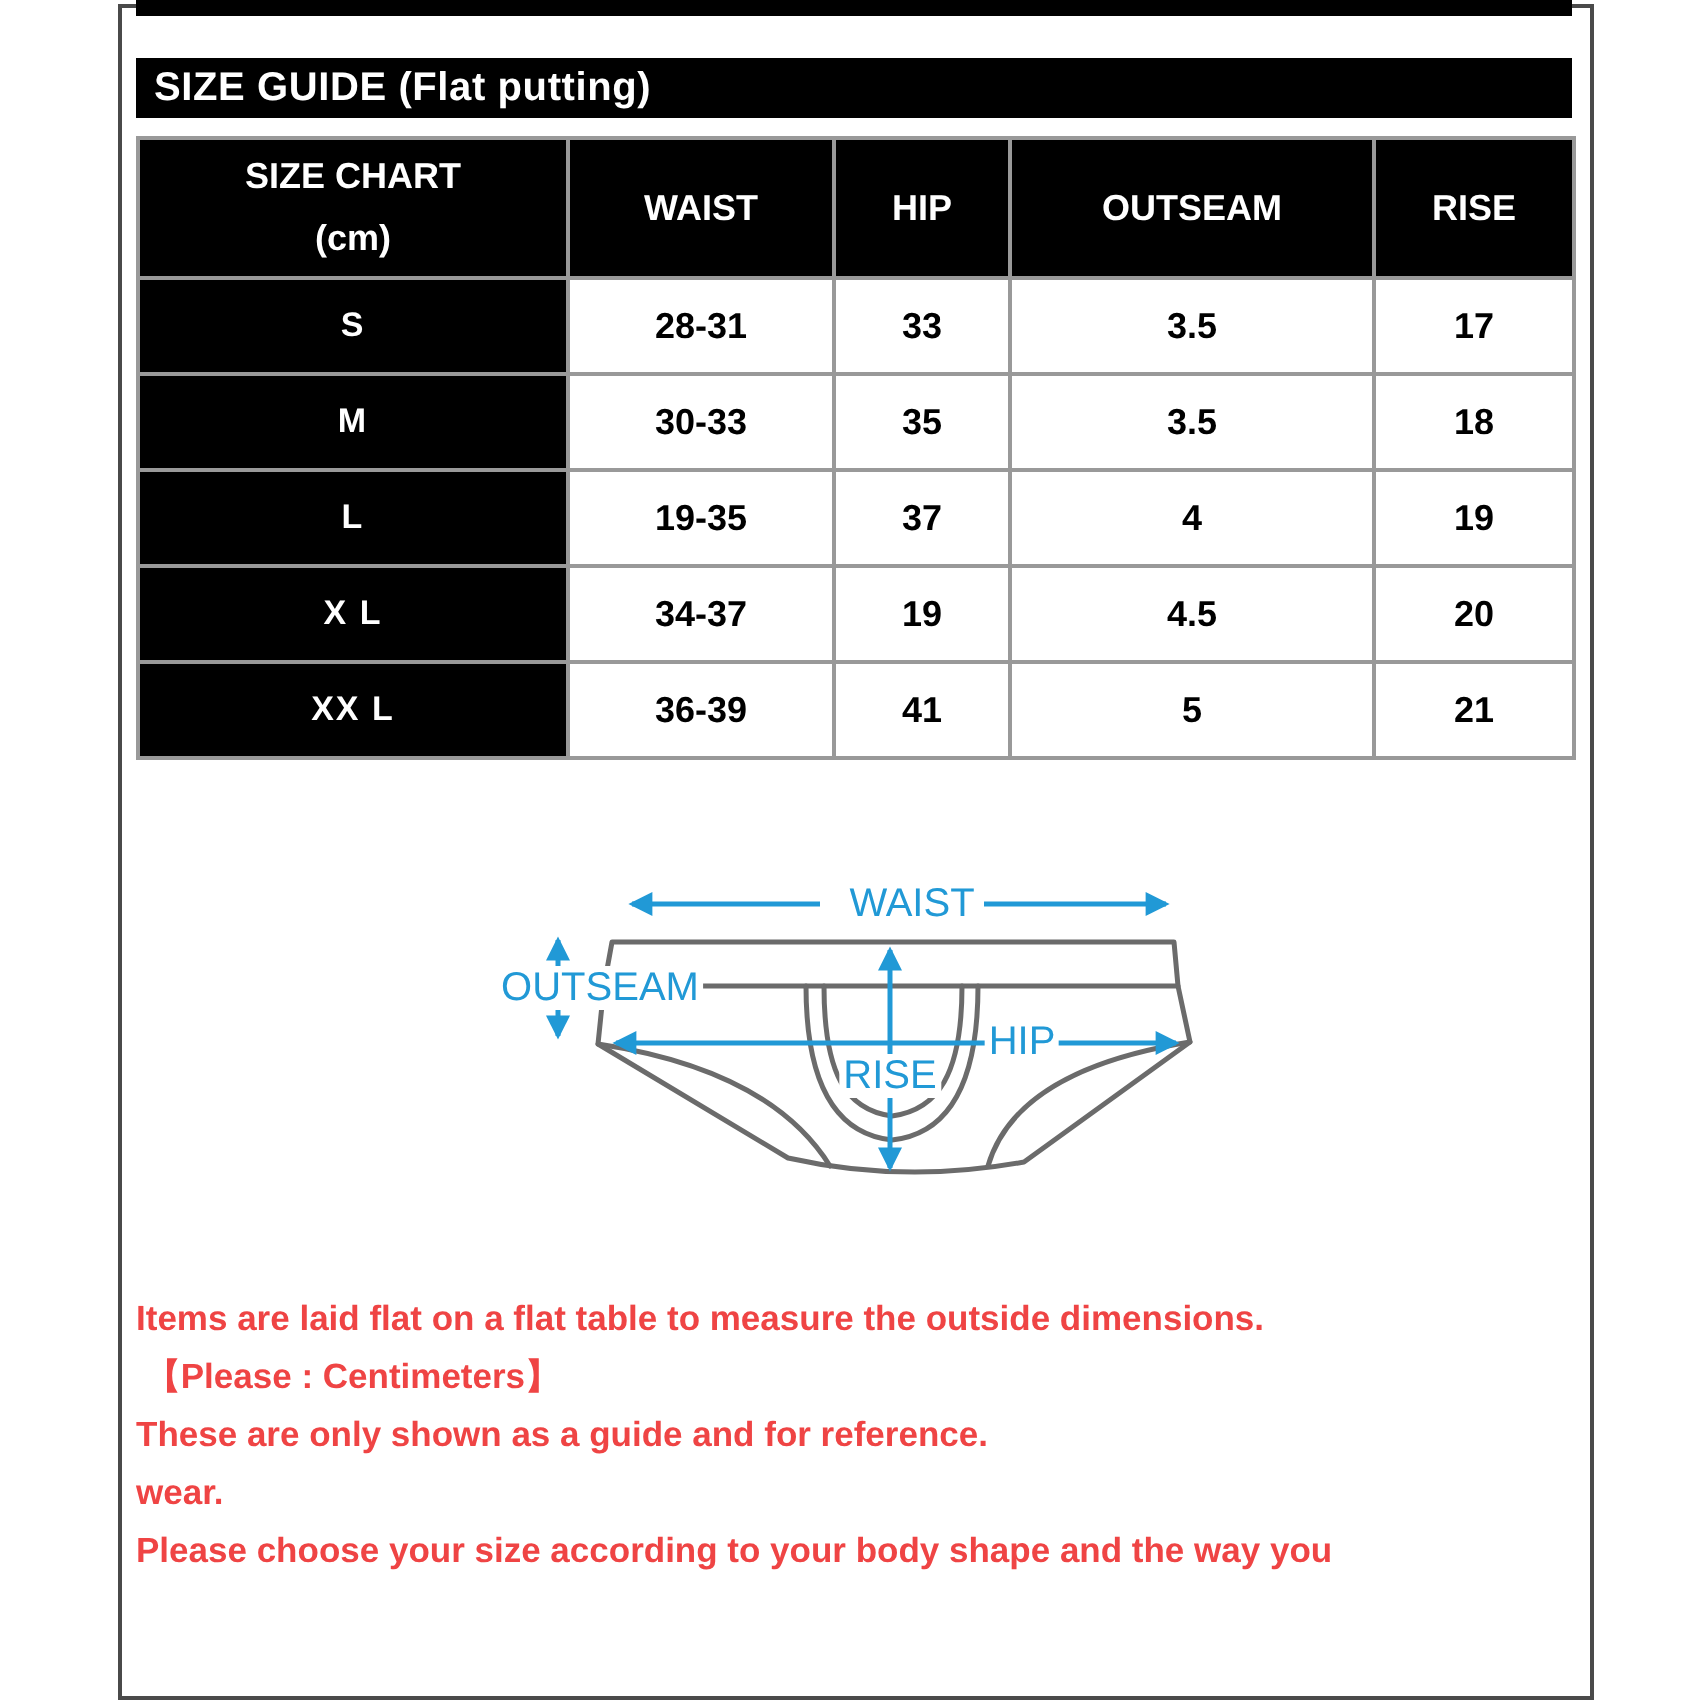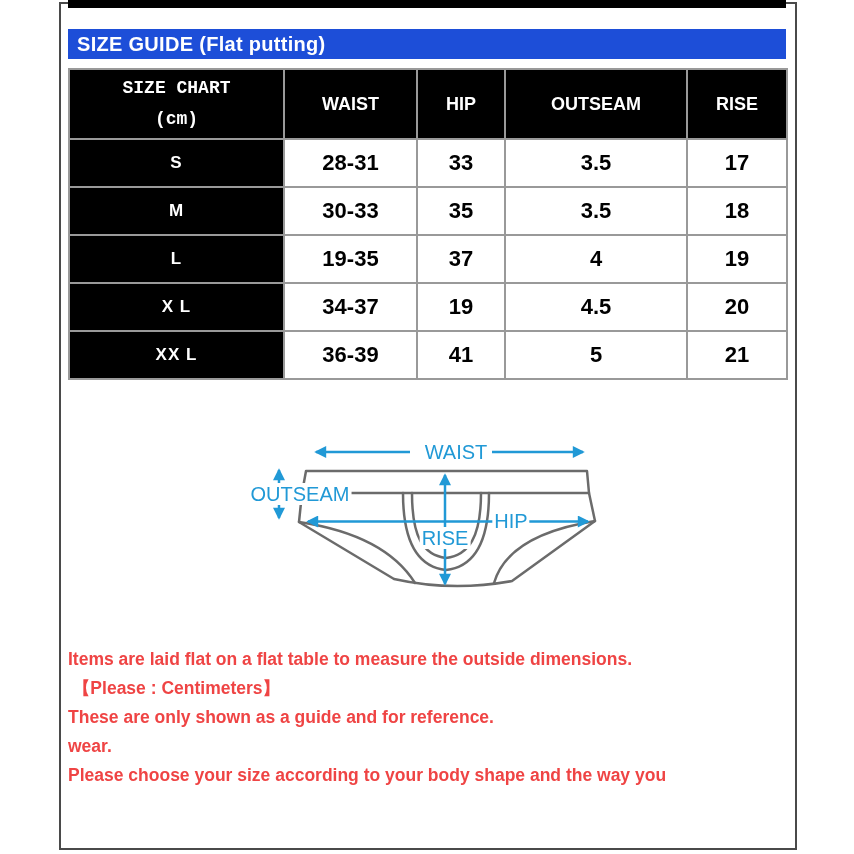--- a/index.html
+++ b/index.html
@@ -10,38 +10,38 @@
   }
   .page-border{
     position:absolute;left:59px;top:2px;width:734px;height:844px;
     border:2px solid #4a4a4a;background:#fff;
   }
   .top-black-bar{
     position:absolute;left:68px;top:0;width:718px;height:8px;background:#000;
   }
   .title-bar{
     position:absolute;left:68px;top:29px;width:718px;height:30px;
-    background:#1d4ed8;color:#fff;font-size:20px;font-weight:bold;
+    background:#000000;color:#fff;font-size:20px;font-weight:bold;
     line-height:30px;padding-left:9px;box-sizing:border-box;
     letter-spacing:0.3px;
   }
   table.size-table{
     position:absolute;left:68px;top:68px;width:718px;
     border-collapse:collapse;table-layout:fixed;
   }
   table.size-table td,table.size-table th{
     border:2px solid #999;text-align:center;vertical-align:middle;
     font-weight:bold;padding:0;
   }
   table.size-table th.dark{background:#000;color:#fff;}
-  table.size-table td{background:#fff;color:#000;font-size:22px;}
+  table.size-table td{background:#fff;color:#000;font-size:18px;}
   tr.hdr{height:70px;}
   tr.row{height:48px;}
   .hdr th{font-size:18px;}
-  .hdr .two-line div{line-height:31px;font-family:Liberation Mono, monospace;}
+  .hdr .two-line div{line-height:31px;}
   th.size-label{font-size:17px;letter-spacing:1px;}
   svg.diagram{position:absolute;left:0;top:0;pointer-events:none;}
   .dlabel{
     position:absolute;transform:translate(-50%,-50%);
     color:#2199d6;font-size:20px;line-height:22px;background:#fff;
     padding:0 2px;white-space:nowrap;
   }
   .notes{
     position:absolute;left:68px;top:645px;width:726px;
     color:#ef4444;font-size:17.5px;font-weight:bold;

